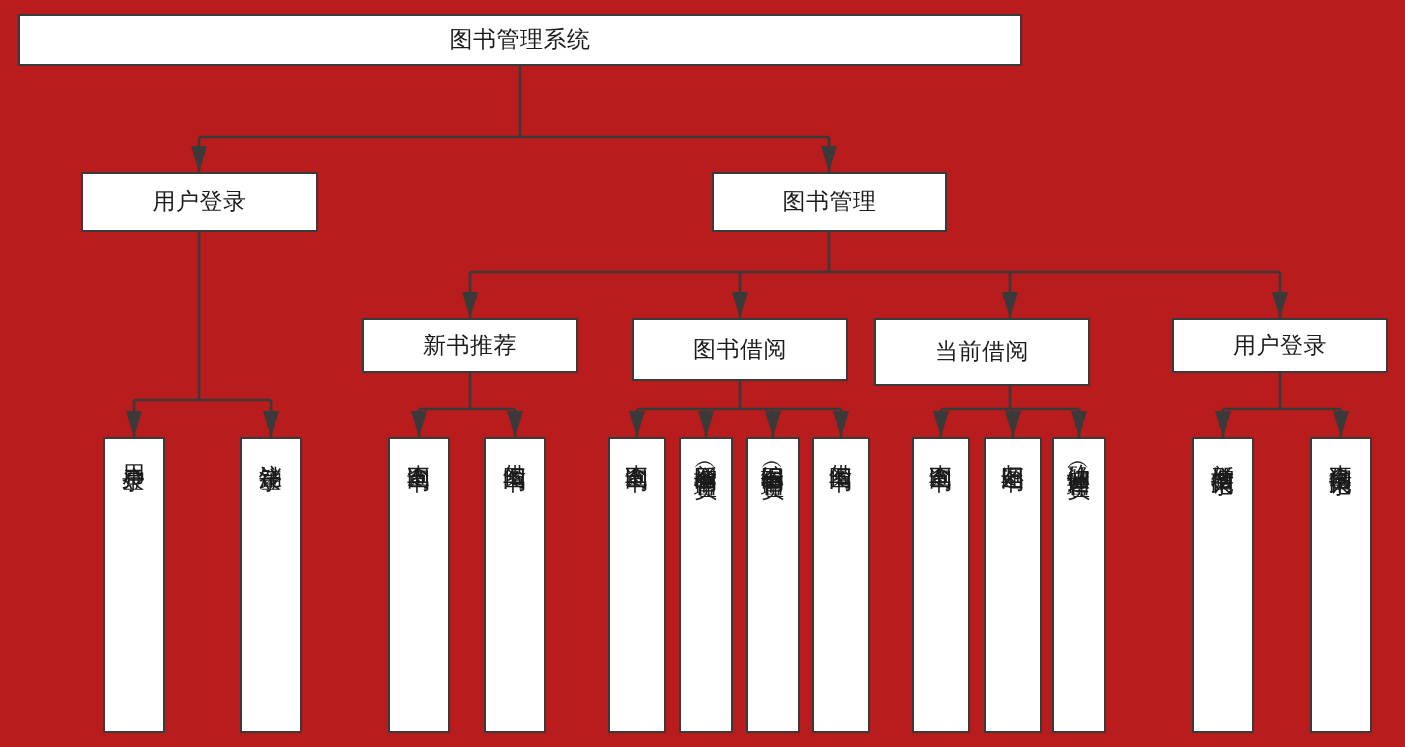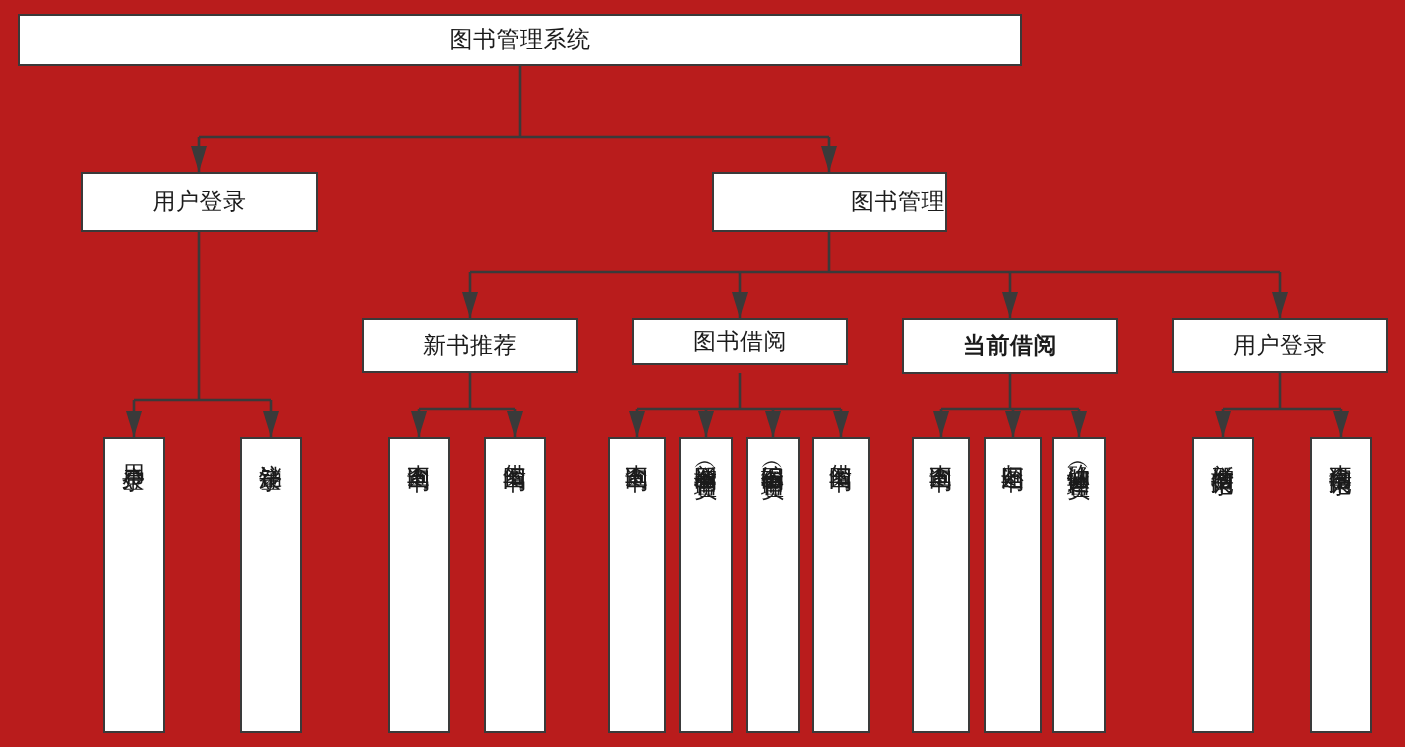--- a/index.html
+++ b/index.html
@@ -126,30 +126,30 @@
       <line x1="1341" y1="409" x2="1341" y2="437" stroke="#3a3a3a" stroke-width="2.6"></line>
       <polygon points="1333,411 1349,411 1341,437" fill="#3a3a3a"></polygon>
     </svg>
   <div id="nodes">
       <div class="node horizontal" style="left: 18px; top: 14px; width: 1004px; height: 52px; border-color: rgb(58, 58, 58); background: rgb(255, 255, 255); color: rgb(27, 27, 27);">
         <span class="label">图书管理系统</span>
       </div>
       <div class="node horizontal" style="left: 81px; top: 172px; width: 237px; height: 60px; border-color: rgb(58, 58, 58); background: rgb(255, 255, 255); color: rgb(27, 27, 27);">
         <span class="label">用户登录</span>
       </div>
-      <div class="node horizontal" style="left: 712px; top: 172px; width: 235px; height: 60px; border-color: rgb(58, 58, 58); background: rgb(255, 255, 255); color: rgb(27, 27, 27); justify-content: flex-end;">
+      <div class="node horizontal" style="left: 712px; top: 172px; width: 235px; height: 60px; border-color: rgb(58, 58, 58); background: rgb(255, 255, 255); color: rgb(27, 27, 27);">
         <span class="label">图书管理</span>
       </div>
       <div class="node horizontal" style="left: 362px; top: 318px; width: 216px; height: 55px; border-color: rgb(58, 58, 58); background: rgb(255, 255, 255); color: rgb(27, 27, 27);">
         <span class="label">新书推荐</span>
       </div>
-      <div class="node horizontal" style="left: 632px; top: 318px; width: 216px; height: 47px; border-color: rgb(58, 58, 58); background: rgb(255, 255, 255); color: rgb(27, 27, 27);">
+      <div class="node horizontal" style="left: 632px; top: 318px; width: 216px; height: 63px; border-color: rgb(58, 58, 58); background: rgb(255, 255, 255); color: rgb(27, 27, 27);">
         <span class="label">图书借阅</span>
       </div>
-      <div class="node horizontal" style="left: 902px; top: 318px; width: 216px; height: 56px; border-color: rgb(58, 58, 58); background: rgb(255, 255, 255); color: rgb(27, 27, 27); font-weight: bold;">
+      <div class="node horizontal" style="left: 874px; top: 318px; width: 216px; height: 68px; border-color: rgb(58, 58, 58); background: rgb(255, 255, 255); color: rgb(27, 27, 27);">
         <span class="label">当前借阅</span>
       </div>
       <div class="node horizontal" style="left: 1172px; top: 318px; width: 216px; height: 55px; border-color: rgb(58, 58, 58); background: rgb(255, 255, 255); color: rgb(27, 27, 27);">
         <span class="label">用户登录</span>
       </div>
       <div class="node vertical" style="left: 103px; top: 437px; width: 62px; height: 296px; border-color: rgb(58, 58, 58); background: rgb(255, 255, 255); color: rgb(27, 27, 27);">
         <span class="label">用户登录</span>
       </div>
       <div class="node vertical" style="left: 240px; top: 437px; width: 62px; height: 296px; border-color: rgb(58, 58, 58); background: rgb(255, 255, 255); color: rgb(27, 27, 27);">
         <span class="label">注销登录</span>

